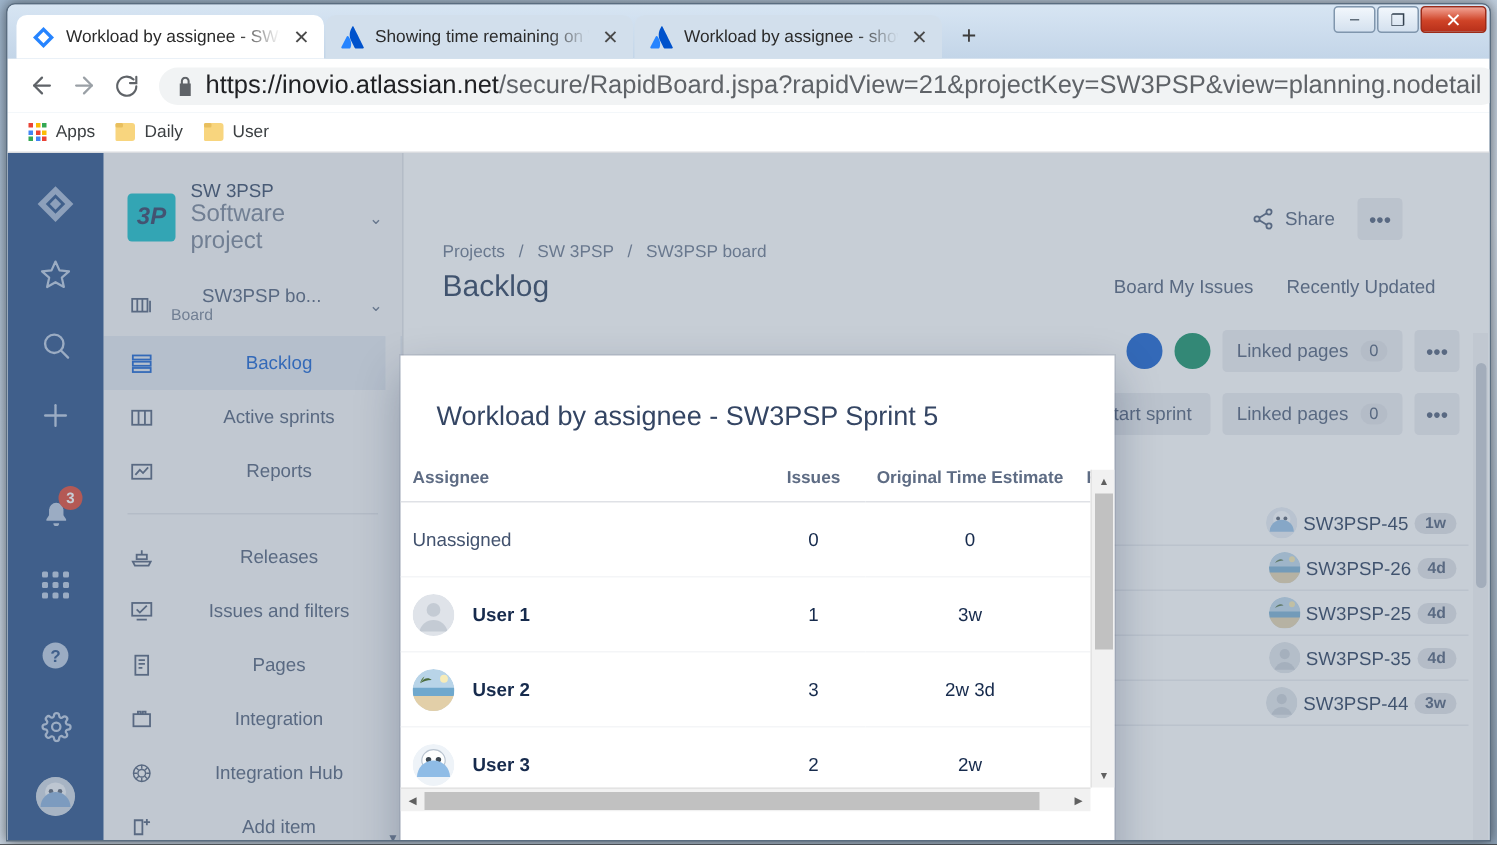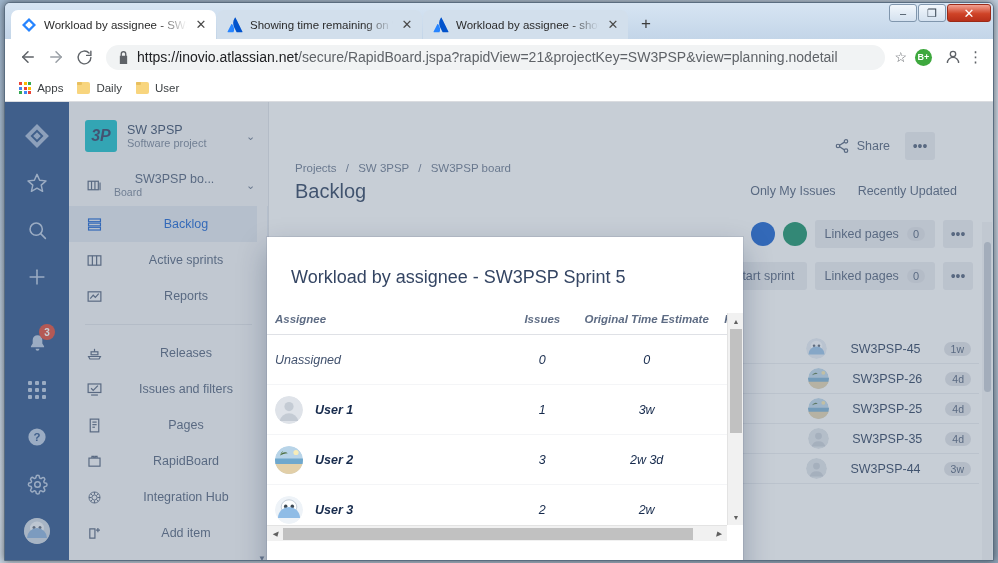--- a/index.html
+++ b/index.html
@@ -107,21 +107,21 @@
     display: flex; align-items: center; justify-content: center;
     color: #5f6368; cursor: pointer; flex: 0 0 26px;
   }
   .omnibox {
     flex: 1 1 auto; height: 25px; margin: 0 7px;
     background: #f1f3f4; border-radius: 13px;
     display: flex; align-items: center;
     padding: 0 12px; gap: 8px;
     cursor: text;
   }
-  .omnibox .url { font-size: 14px; color: #5f6368; white-space: nowrap; overflow: hidden; }
+  .omnibox .url { font-size: 17px; color: #5f6368; white-space: nowrap; overflow: hidden; }
   .omnibox .url b { color: #202124; font-weight: normal; }
   .star { color: #5f6368; font-size: 14px; cursor: pointer; }
   .ext-badge {
     width: 17px; height: 17px; border-radius: 50%;
     background: #3ea83e; color: #fff;
     font-size: 9px; font-weight: bold;
     display: flex; align-items: center; justify-content: center;
     margin: 0 6px; cursor: pointer;
   }
   .kebab { font-size: 15px; color: #5f6368; letter-spacing: 0; line-height: 10px; cursor: pointer; }
@@ -179,21 +179,21 @@
   }
   .proj-head { display: flex; align-items: center; padding: 18px 10px 12px 16px; gap: 10px; }
   .proj-logo {
     width: 32px; height: 32px; flex: 0 0 32px;
     background: #00b8c4; border-radius: 3px;
     display: flex; align-items: center; justify-content: center;
     color: #1d2b54; font-size: 16px; font-weight: bold; font-style: italic;
   }
   .proj-meta { flex: 1 1 auto; min-width: 0; }
   .proj-name { font-size: 12.5px; color: #253858; white-space: nowrap; overflow: hidden; }
-  .proj-sub { font-size: 11px; color: #6b778c; }
+  .proj-sub { font-size: 16px; color: #6b778c; }
   .chev { color: #5e6c84; font-size: 11px; flex: 0 0 12px; cursor: pointer; }
 
   .nav-item {
     display: flex; align-items: center; gap: 11px;
     height: 36px; padding: 0 10px 0 16px;
     font-size: 12.5px; color: #42526e; cursor: pointer;
   }
   .nav-item.selected { background: #e1e6ee; color: #0052cc; }
   .nav-item .nv-ico { width: 18px; height: 18px; flex: 0 0 18px; display:flex; align-items:center; justify-content:center; }
   .nav-item .nv-lbl { flex: 1 1 auto; white-space: nowrap; overflow: hidden; text-align: center; }
@@ -267,26 +267,26 @@
     font-size: 12.5px; color: #172b4d;
     cursor: pointer;
   }
   .issue-row .summary { flex: 1 1 auto; display: flex; align-items: center; gap: 10px; }
   .type-ico {
     width: 15px; height: 15px; border-radius: 3px;
     background: #4bade8; color: #fff;
     display: flex; align-items: center; justify-content: center;
     font-size: 10px; flex: 0 0 15px;
   }
-  .issue-row .right { display: flex; align-items: center; gap: 23px; }
+  .issue-row .right { display: flex; align-items: center; gap: 4px; }
   .ava-sm { width: 21px; height: 21px; border-radius: 50%; overflow: hidden; }
   .key { font-size: 12.5px; color: #172b4d; }
   .est {
     background: #dfe1e6; border-radius: 9px;
-    padding: 1px 7px; font-size: 10.5px; color: #42526e;
+    padding: 1px 7px; font-size: 10.5px; color: #42526e; font-weight: bold;
   }
   .board-scrollbar {
     position: absolute; right: 1px; top: 120px; bottom: 0; width: 10px;
     background: #f4f5f7;
   }
   .board-scrollbar .thumb {
     position: absolute; left: 2px; top: 20px; width: 7px; height: 150px;
     background: #c1c7d0; border-radius: 4px;
   }
 
@@ -301,21 +301,20 @@
   }
   .modal-title {
     padding: 30px 24px 0 24px;
     font-size: 18px; color: #344563; font-weight: normal;
   }
   .tbl-wrap {
     position: relative;
     margin: 25px 0 0 0;
     flex: 1 1 auto;
     overflow: hidden;
-    font-style: italic;
   }
   .tbl-clip { position: absolute; left: 0; right: 16px; top: 0; bottom: 16px; overflow: hidden; }
   .tbl { width: 600px; border-collapse: collapse; }
   .tbl th {
     font-size: 11.5px; font-weight: bold; color: #5e6c84;
     text-align: center; padding: 0 0 9px 0;
     border-bottom: 1px solid #dfe1e6;
     white-space: nowrap;
   }
   .tbl th.assignee-col { text-align: left; padding-left: 8px; width: 215px; }
@@ -666,21 +665,21 @@
           <span class="nv-lbl">Pages</span>
         </div>
 
         <div class="nav-item">
           <span class="nv-ico">
             <svg width="17" height="17" viewBox="0 0 20 20" fill="none" stroke="#42526e" stroke-width="1.4">
                 <rect x="3.5" y="6" width="13" height="9.5"></rect>
                 <path d="M7 6V4h2.2v2M10.8 6V4H13v2"></path>
               </svg>
           </span>
-          <span class="nv-lbl">RapidBoard</span>
+          <span class="nv-lbl">Integration</span>
         </div>
 
         <div class="nav-item">
           <span class="nv-ico">
             <svg width="17" height="17" viewBox="0 0 20 20" fill="none" stroke="#42526e" stroke-width="1.1">
                 <circle cx="10" cy="10" r="6.5"></circle>
                 <circle cx="10" cy="10" r="3"></circle>
                 <path d="M10 3.5v3M10 13.5v3M3.5 10h3M13.5 10h3M5.6 5.6l2 2M12.4 12.4l2 2M14.4 5.6l-2 2M7.6 12.4l-2 2"></path>
               </svg>
           </span>
@@ -724,21 +723,21 @@
                   <line x1="8.3" y1="10.8" x2="15.7" y2="6.2"></line>
                   <line x1="8.3" y1="13.2" x2="15.7" y2="17.8"></line>
                 </svg>
             </span>
             <span>Share</span>
           </div>
           <div class="more-btn">•••</div>
         </div>
 
         <div class="filters">
-          <span>Only My Issues</span>
+          <span>Board My Issues</span>
           <span>Recently Updated</span>
         </div>
 
         <div class="sprint-row" style="top:118px">
           <span class="avatar-dot" style="background:#0052cc"></span>
           <span class="avatar-dot" style="background:#00875a"></span>
           <span class="pill">
             <span>Linked pages</span>
             <span class="cnt">0</span>
           </span>

